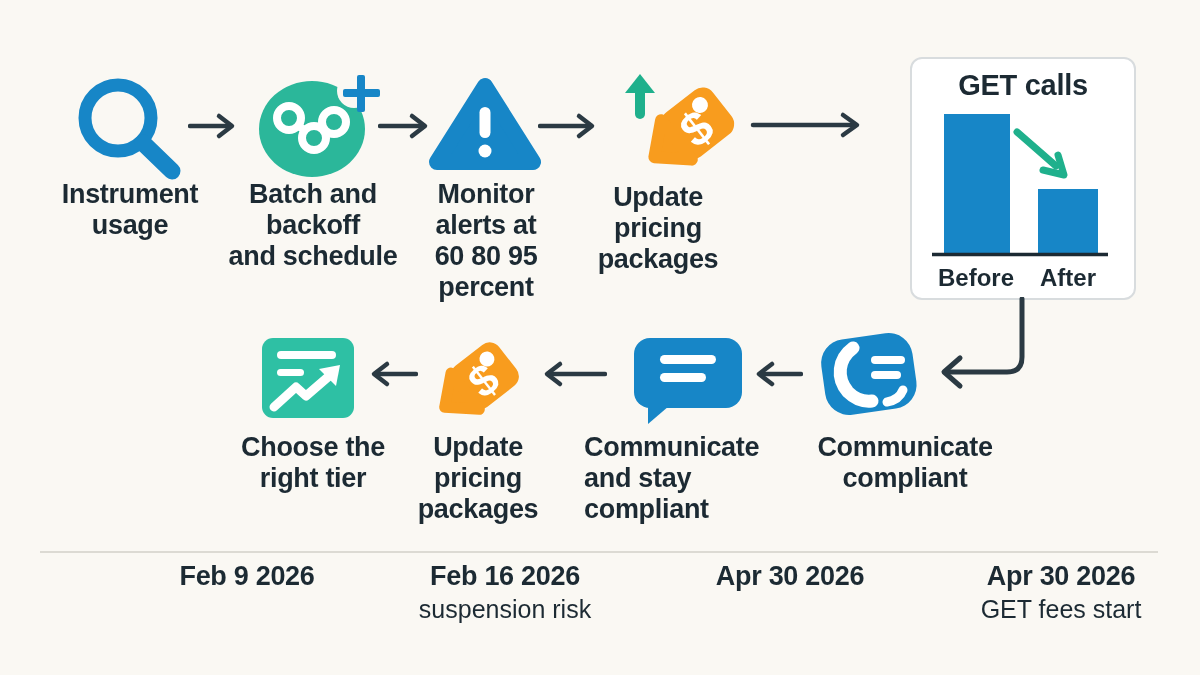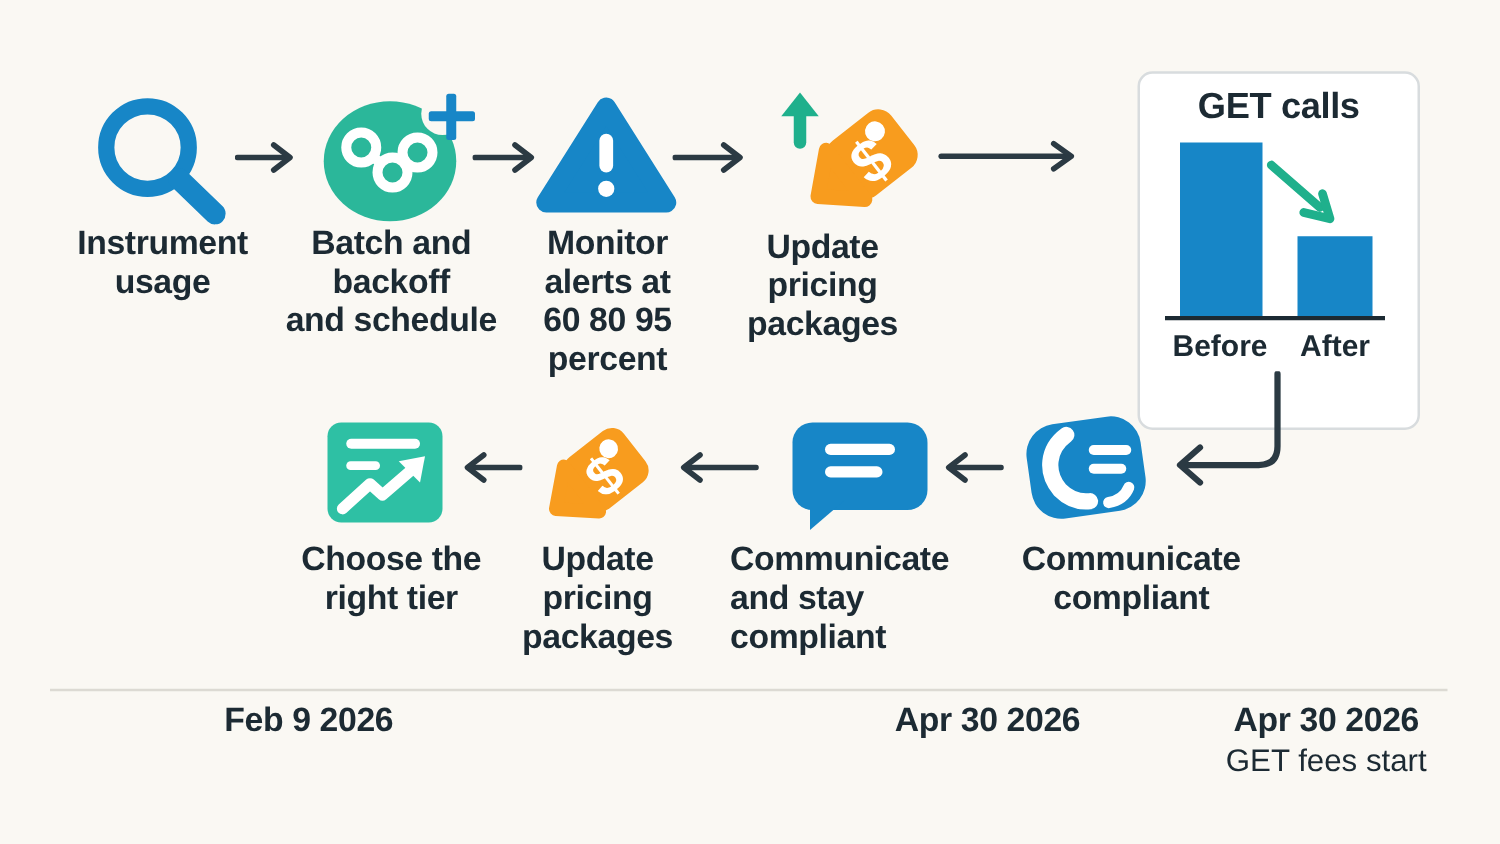--- a/index.html
+++ b/index.html
@@ -3,21 +3,21 @@
 <meta charset="utf-8">
 <style>
   html,body{margin:0;padding:0;background:#faf8f3;}
   .canvas{position:relative;width:1200px;height:675px;background:#faf8f3;overflow:hidden;
           font-family:"Liberation Sans",sans-serif;color:#1c2a33;}
   .abs{position:absolute;}
   .step-label{position:absolute;transform:translateX(-50%);text-align:center;
               font-weight:700;font-size:27px;line-height:31px;letter-spacing:-0.3px;white-space:nowrap;}
   .step-label span{display:block;}
   .step-label.left-align{transform:none;text-align:left;}
-  .card{position:absolute;left:910px;top:57px;width:226px;height:287px;background:#ffffff;
+  .card{position:absolute;left:910px;top:57px;width:226px;height:243px;background:#ffffff;
         border:2px solid #d8dcde;border-radius:12px;box-sizing:border-box;}
   .card-title{margin-top:10px;text-align:center;font-weight:700;font-size:29px;letter-spacing:-0.3px;}
   .bar-label{position:absolute;transform:translateX(-50%);font-weight:700;font-size:24px;top:205px;}
   .divider{position:absolute;left:40px;top:551px;width:1118px;height:2px;background:#dcdad3;}
   .tl-entry{position:absolute;top:561px;transform:translateX(-50%);text-align:center;white-space:nowrap;margin-left:45px;}
   .tl-date{font-weight:700;font-size:27px;letter-spacing:-0.3px;}
   .tl-sub{font-size:25px;margin-top:3px;}
 </style>
 </head>
 <body>
@@ -185,20 +185,24 @@
   <div class="step-label" style="left:313px;top:432px">
     <span>Choose the</span>
     <span>right tier</span>
   </div>
 
   <div class="divider"></div>
 
   <div class="tl-entry" style="left:202px">
     <div class="tl-date">Feb 9 2026</div>
   </div>
+  <div class="tl-entry" style="left:460px">
+    <div class="tl-date">Feb 16 2026</div>
+    <div class="tl-sub">suspension risk</div>
+  </div>
   <div class="tl-entry" style="left:745px">
     <div class="tl-date">Apr 30 2026</div>
     <div class="tl-sub"></div>
   </div>
   <div class="tl-entry" style="left:1016px">
     <div class="tl-date">Apr 30 2026</div>
     <div class="tl-sub">GET fees start</div>
   </div>
 
 </div>

